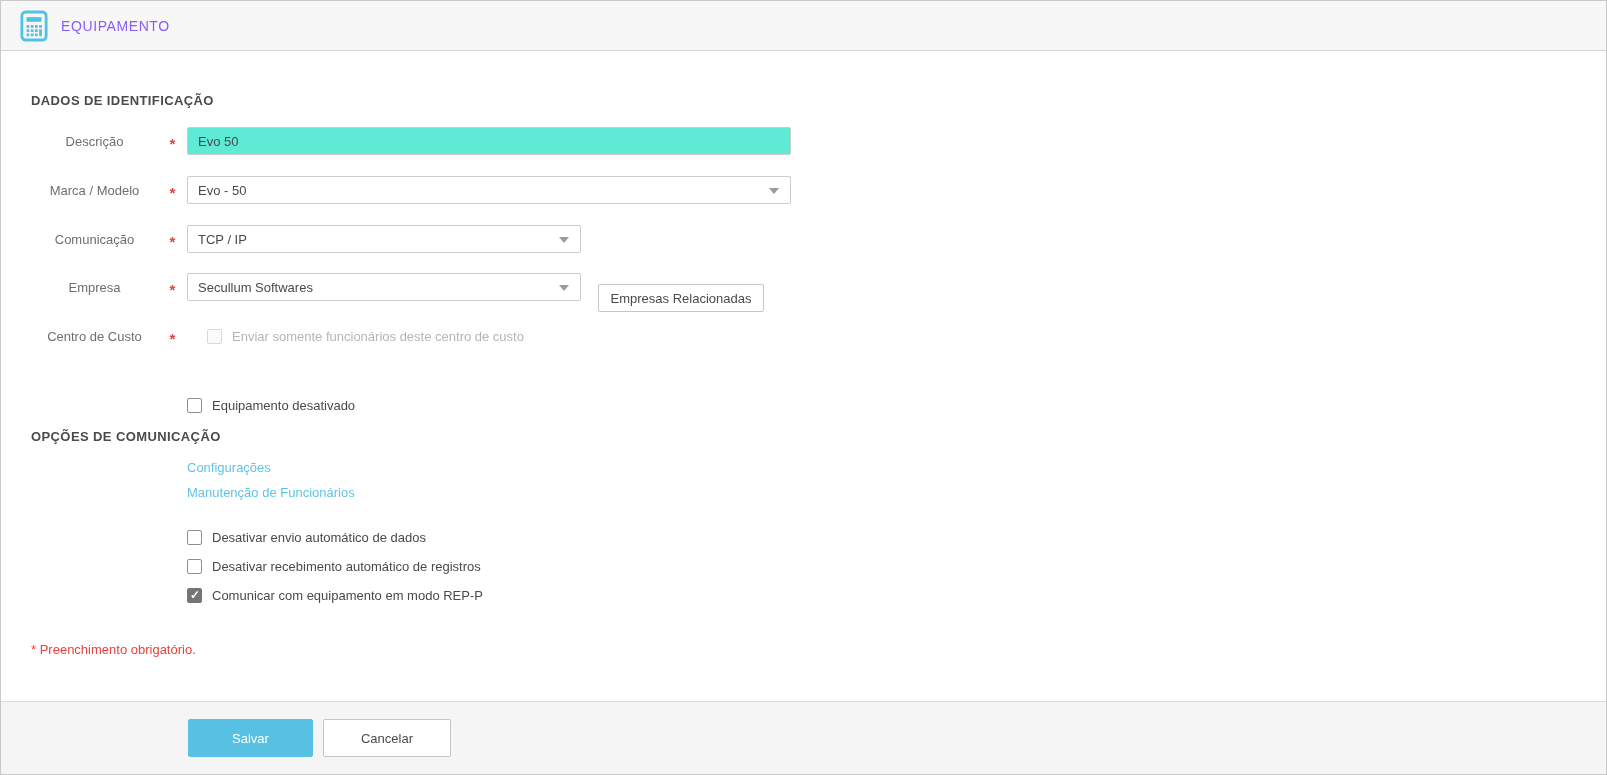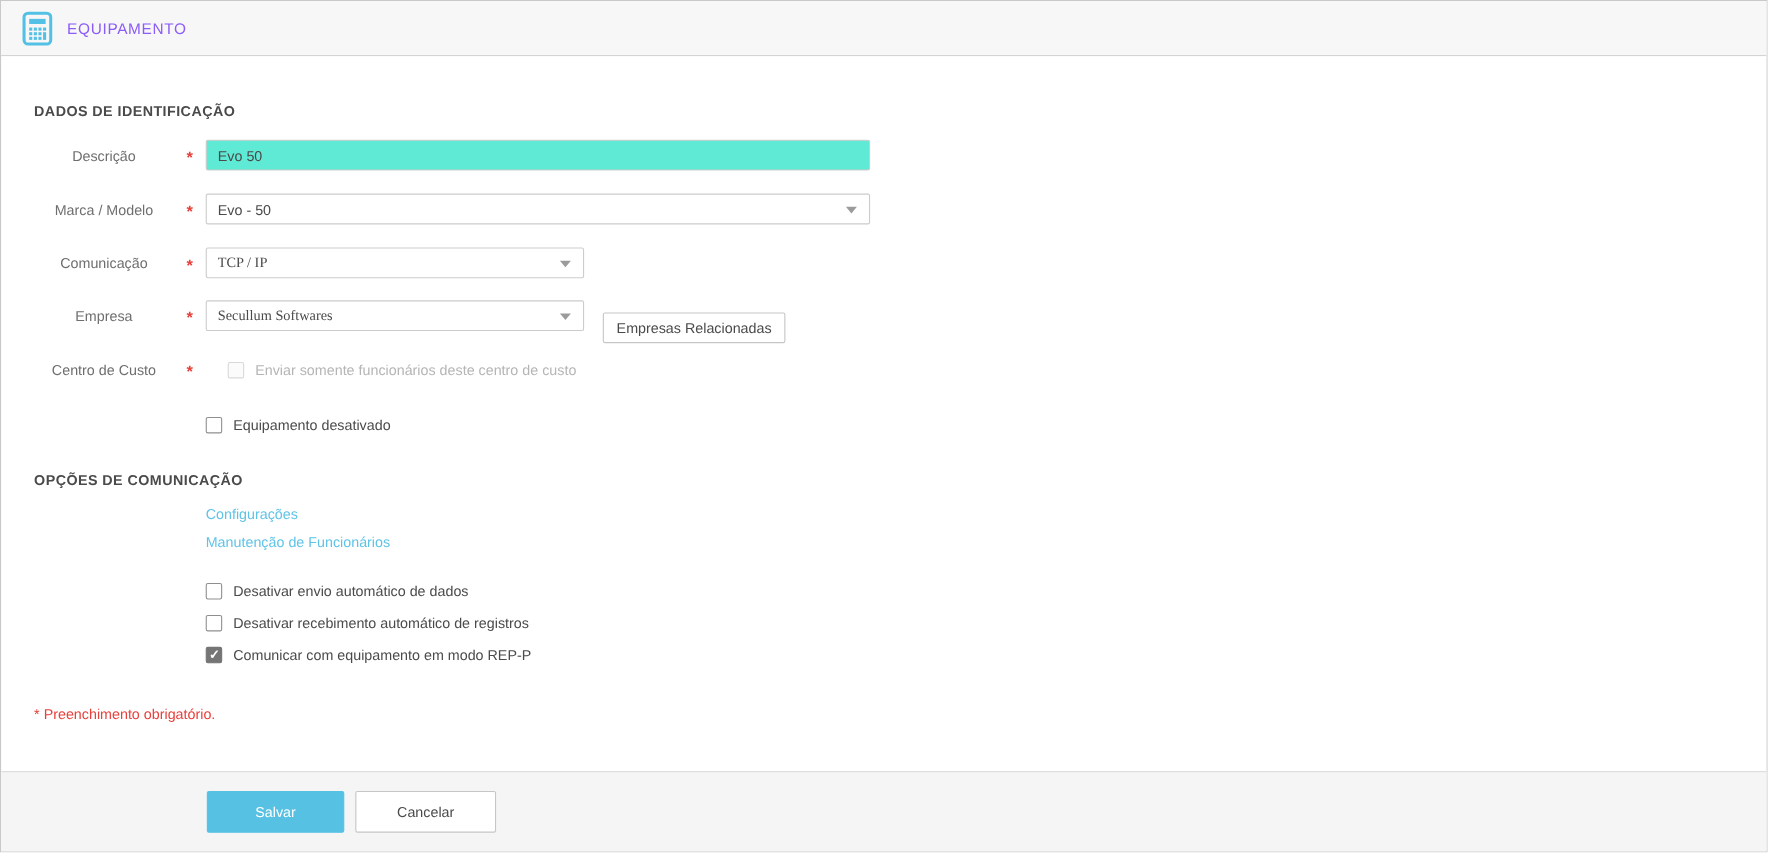--- a/index.html
+++ b/index.html
@@ -23,21 +23,21 @@
   .row { position:absolute; left:30px; display:flex; align-items:center; height:28px; }
   .field-label { width:127px; text-align:center; font-size:13px; color:#6e6e6e; }
   .req { width:29px; text-align:center; color:#e8413c; font-size:15px; font-weight:bold; padding-top:5px; }
 
   .text-input { width:604px; height:28px; border:1px solid #cccccc; border-radius:2px;
                 padding:4px 10px; font-size:13px; color:#4a4a4a; font-family:inherit; background:#5eead4; outline:none; }
 
   .select { position:relative; height:28px; border:1px solid #cccccc; border-radius:2px; background:#ffffff;
             display:flex; align-items:center; padding:0 28px 0 10px; font-size:13px; color:#4a4a4a; cursor:pointer; }
   .select.wide { width:604px; }
-  .select.narrow { width:344px;font-family:Liberation Serif, serif; }
+  .select.narrow { width:394px; }
   .select .arrow { position:absolute; right:11px; top:11px; width:0; height:0;
                    border-left:5px solid transparent; border-right:5px solid transparent;
                    border-top:6px solid #9b9b9b; }
 
   .btn-related { margin-left:17px; width:166px; height:28px; background:#ffffff; border:1px solid #c6c6c6;
                  border-radius:2px; font-size:13px; color:#4a4a4a; font-family:inherit; cursor:pointer;margin-top:22px; }
 
   
   .row-cb { position:absolute; left:186px; display:flex; align-items:center; }
   .checkbox { width:15px; height:15px; border:1px solid #8f8f8f; border-radius:2px; background:#ffffff;
@@ -127,21 +127,21 @@
 
   <div class="row" style="top:321px;">
     <span class="field-label">Centro de Custo</span>
     <span class="req">*</span>
     <span class="inline-cb">
       <span class="checkbox disabled"></span>
       <span class="cb-label disabled">Enviar somente funcionários deste centro de custo</span>
     </span>
   </div>
 
-  <div class="row-cb" style="top:378px;text-align:center;">
+  <div class="row-cb" style="top:397px;text-align:center;">
     <span class="checkbox"></span>
     <span class="cb-label">Equipamento desativado</span>
   </div>
 
   <h2 class="section-title" style="top:428px;">OPÇÕES DE COMUNICAÇÃO</h2>
 
   <a class="link" style="top:459px;">Configurações</a>
   <a class="link" style="top:484px;">Manutenção de Funcionários</a>
 
   <div class="row-cb" style="top:529px;">

